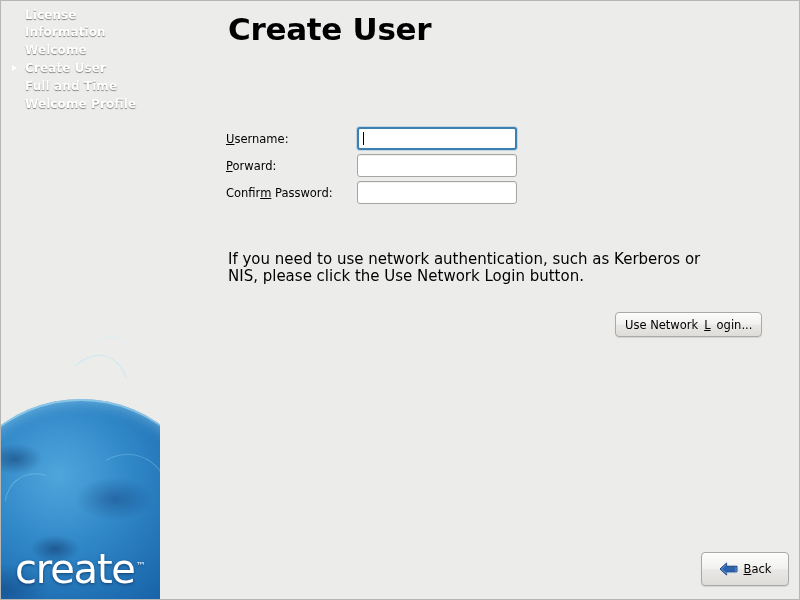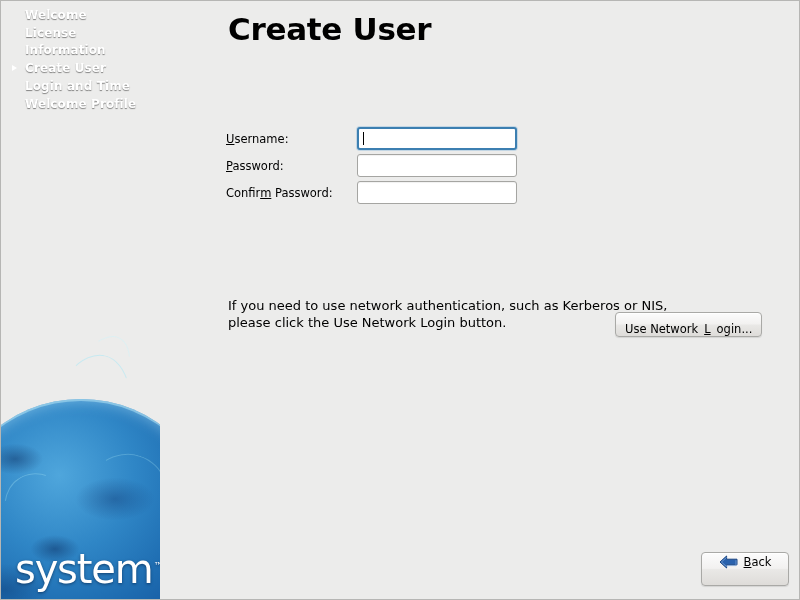--- a/index.html
+++ b/index.html
@@ -234,30 +234,29 @@
     width: 1px;
     height: 13px;
     background: #000000;
   }
 
   #netauth-text {
     position: absolute;
     left: 68px;
     top: 250px;
     width: 475px;
-    font-size: 13px;
+    font-size: 15px;
     line-height: 16.5px;
     color: #000000;
-    margin-top: 47px;
   }
 
   
   .btn {
     display: inline-flex;
-    align-items: flex-end;
+    align-items: center;
     justify-content: center;
     gap: 6px;
     background: linear-gradient(to bottom, #fcfcfc 0%, #f2f1f0 48%, #e9e8e6 52%, #dedcd9 100%);
     border: 1px solid #a9a9a6;
     border-radius: 4px;
     box-shadow: inset 0 1px 0 rgba(255,255,255,.85), 0 1px 1px rgba(0,0,0,.10);
     font-size: 11.5px;
     color: #000000;
     cursor: default;
     padding: 0 9px;
@@ -297,58 +296,58 @@
   <div id="sidebar">
     <div class="filament f1"></div>
     <div class="filament f2"></div>
     <div class="filament f3"></div>
     <div id="planet"></div>
     <div id="planet-rim"></div>
     <div class="filament f4"></div>
     <div class="filament f5"></div>
 
     <div id="nav">
+      <div class="nav-item two-line">
+        <span>License Information</span>
+      </div>
       <div class="nav-item">
         <span>Welcome</span>
-      </div>
-      <div class="nav-item two-line">
-        <span>License Information</span>
       </div>
       <div class="nav-item">
         <span class="nav-marker"></span>
         <span>Create User</span>
       </div>
       <div class="nav-item">
-        <span>Login and Time</span>
+        <span>Full and Time</span>
       </div>
       <div class="nav-item">
         <span>Welcome Profile</span>
       </div>
     </div>
 
-    <div id="fedora-logo"><span>system</span><span class="tm">™</span></div>
+    <div id="fedora-logo"><span>create</span><span class="tm">™</span></div>
   </div>
 
   <div id="content">
 
     <div id="page-title">Create User</div>
 
 
     <div id="form">
 
       <div class="form-row">
         <div class="form-label"><u>U</u><span>sername:</span></div>
         <div class="form-input focused">
           <span class="caret"></span>
         </div>
       </div>
 
 
       <div class="form-row">
-        <div class="form-label"><u>P</u><span>assword:</span></div>
+        <div class="form-label"><u>P</u><span>orward:</span></div>
         <div class="form-input"></div>
       </div>
 
       <div class="form-row">
         <div class="form-label"><span>Confir</span><u>m</u><span> Password:</span></div>
         <div class="form-input"></div>
       </div>
 
     </div>
 

